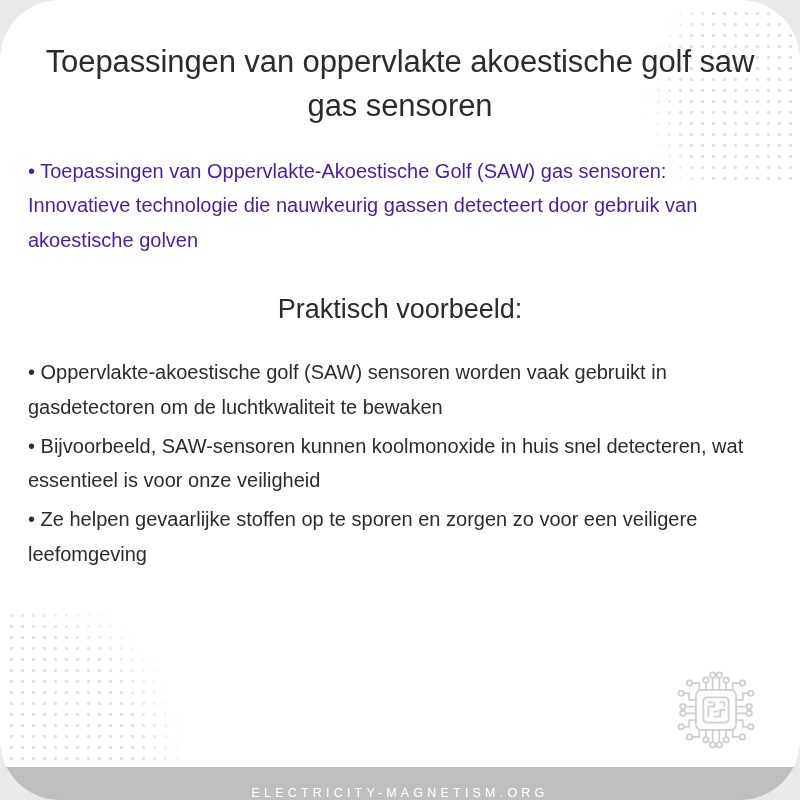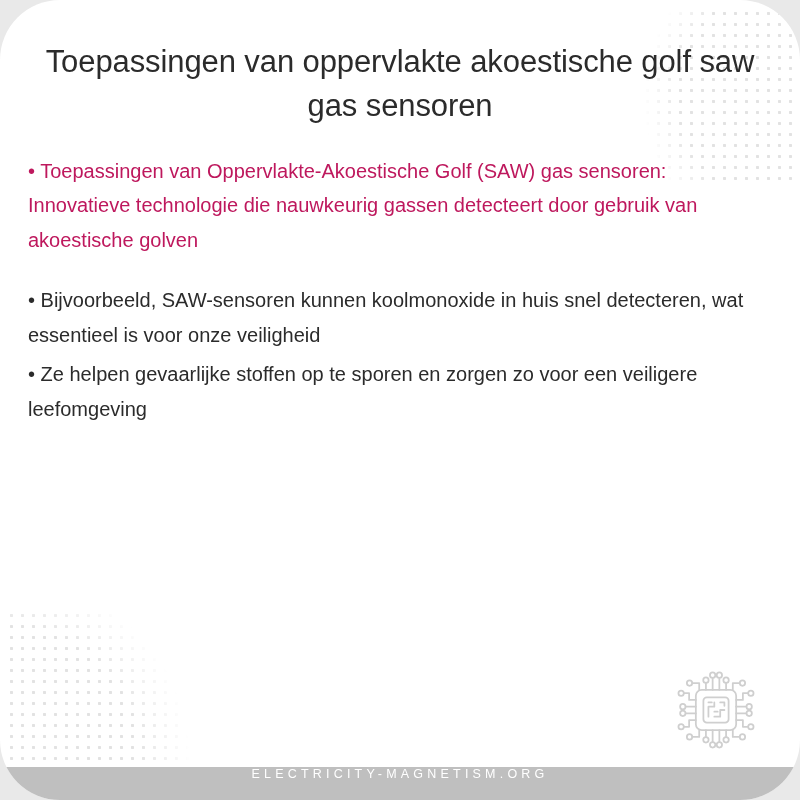--- a/index.html
+++ b/index.html
@@ -75,21 +75,21 @@
     font-weight: 400;
     line-height: 1.42;
     color: #2b2b2b;
     letter-spacing: -0.1px;
   }
 
   .intro {
     margin: 26px 0 0 0;
     font-size: 20px;
     line-height: 1.72;
-    color: #be185d;
+    color: #4c1d95;
     text-align: left;
   }
 
   #section-heading {
     margin: 34px 0 0 0;
     text-align: center;
     font-size: 27px;
     font-weight: 400;
     color: #2b2b2b;
     line-height: 1.4;
@@ -118,21 +118,21 @@
 
   
   #footer-bar {
     position: absolute;
     left: 0;
     right: 0;
     bottom: 0;
     height: 33px;
     background: #bfbfbf;
     display: flex;
-    align-items: flex-start;
+    align-items: flex-end;
     justify-content: center;
   }
   #footer-text {
     color: #ffffff;
     font-size: 12.5px;
     letter-spacing: 4.2px;
     font-weight: 400;
   }
 </style>
 </head>
@@ -142,22 +142,24 @@
   <div id="card">
 
     <div class="dots" id="dots-top-right"></div>
     <div class="dots" id="dots-bottom-left"></div>
 
     <div id="content">
       <h1 id="title">Toepassingen van oppervlakte akoestische golf saw gas sensoren</h1>
 
       <p class="intro">• Toepassingen van Oppervlakte-Akoestische Golf (SAW) gas sensoren: Innovatieve technologie die nauwkeurig gassen detecteert door gebruik van akoestische golven</p>
 
+      <h2 id="section-heading">Praktisch voorbeeld:</h2>
 
       <ul id="bullet-list">
+        <li>• Oppervlakte-akoestische golf (SAW) sensoren worden vaak gebruikt in gasdetectoren om de luchtkwaliteit te bewaken</li>
         <li>• Bijvoorbeeld, SAW-sensoren kunnen koolmonoxide in huis snel detecteren, wat essentieel is voor onze veiligheid</li>
         <li>• Ze helpen gevaarlijke stoffen op te sporen en zorgen zo voor een veiligere leefomgeving</li>
       </ul>
     </div>
 
     <svg id="chip-icon" viewBox="0 0 100 100" fill="none" stroke="#cfcfcf" stroke-width="2.1" stroke-linecap="round" stroke-linejoin="round">
 
       <rect x="26" y="26" width="48" height="48" rx="7" ry="7"></rect>
 
       <rect x="35" y="35" width="30" height="30" rx="4" ry="4"></rect>

